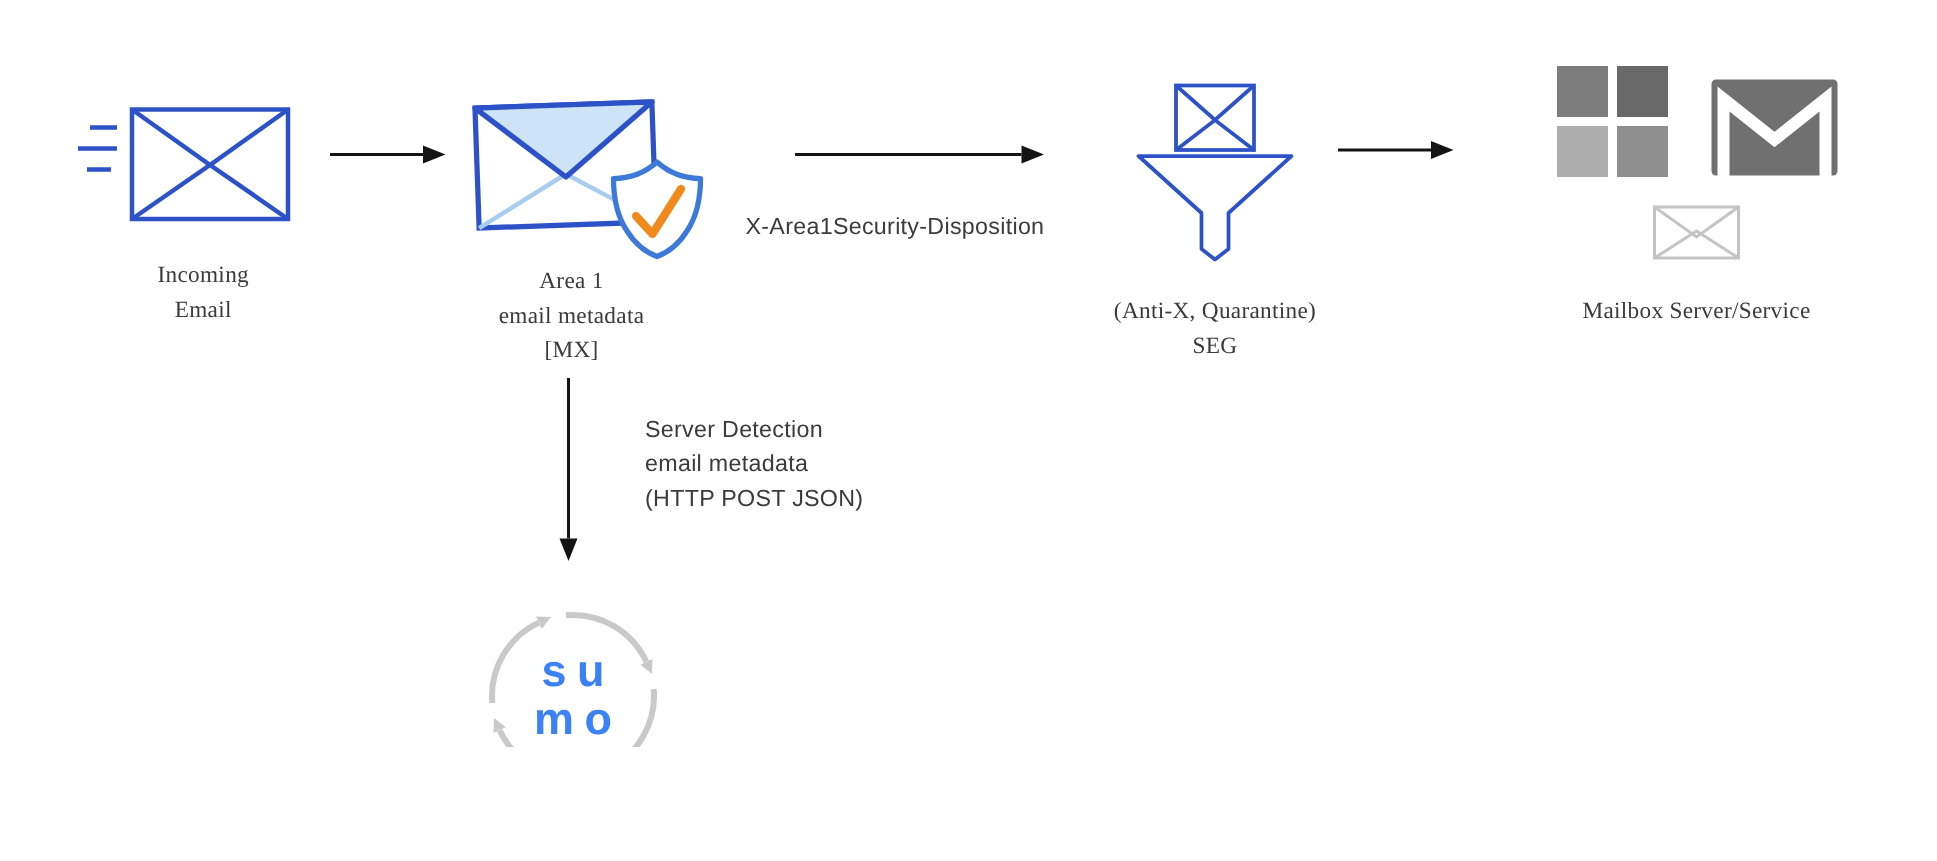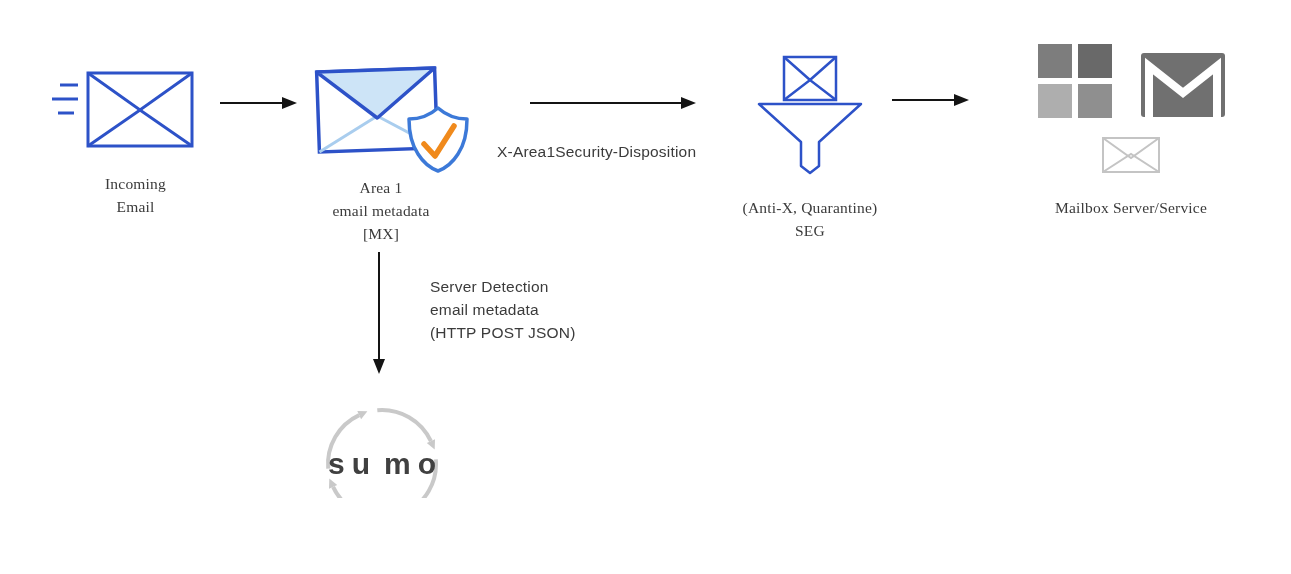--- a/index.html
+++ b/index.html
@@ -14,22 +14,22 @@
   .lbl{
     font-size:15.5px;
     line-height:23px;
     color:#3b3b3b;
     letter-spacing:.2px;
   }
   .center{text-align:center;font-family:Liberation Serif, serif;}
   .sumo-text{
     position:absolute;
     left:312px;top:396px;width:140px;height:136px;
-    display:flex;flex-direction:row;align-items:center;justify-content:center;
-    color:#404040;
+    display:flex;flex-direction:column;align-items:center;justify-content:center;
+    color:#3b82f6;
     font-weight:700;
     font-size:30px;
     line-height:32px;
     letter-spacing:7px;
     text-indent:7px;
   }
 </style>
 </head>
 <body>
 

